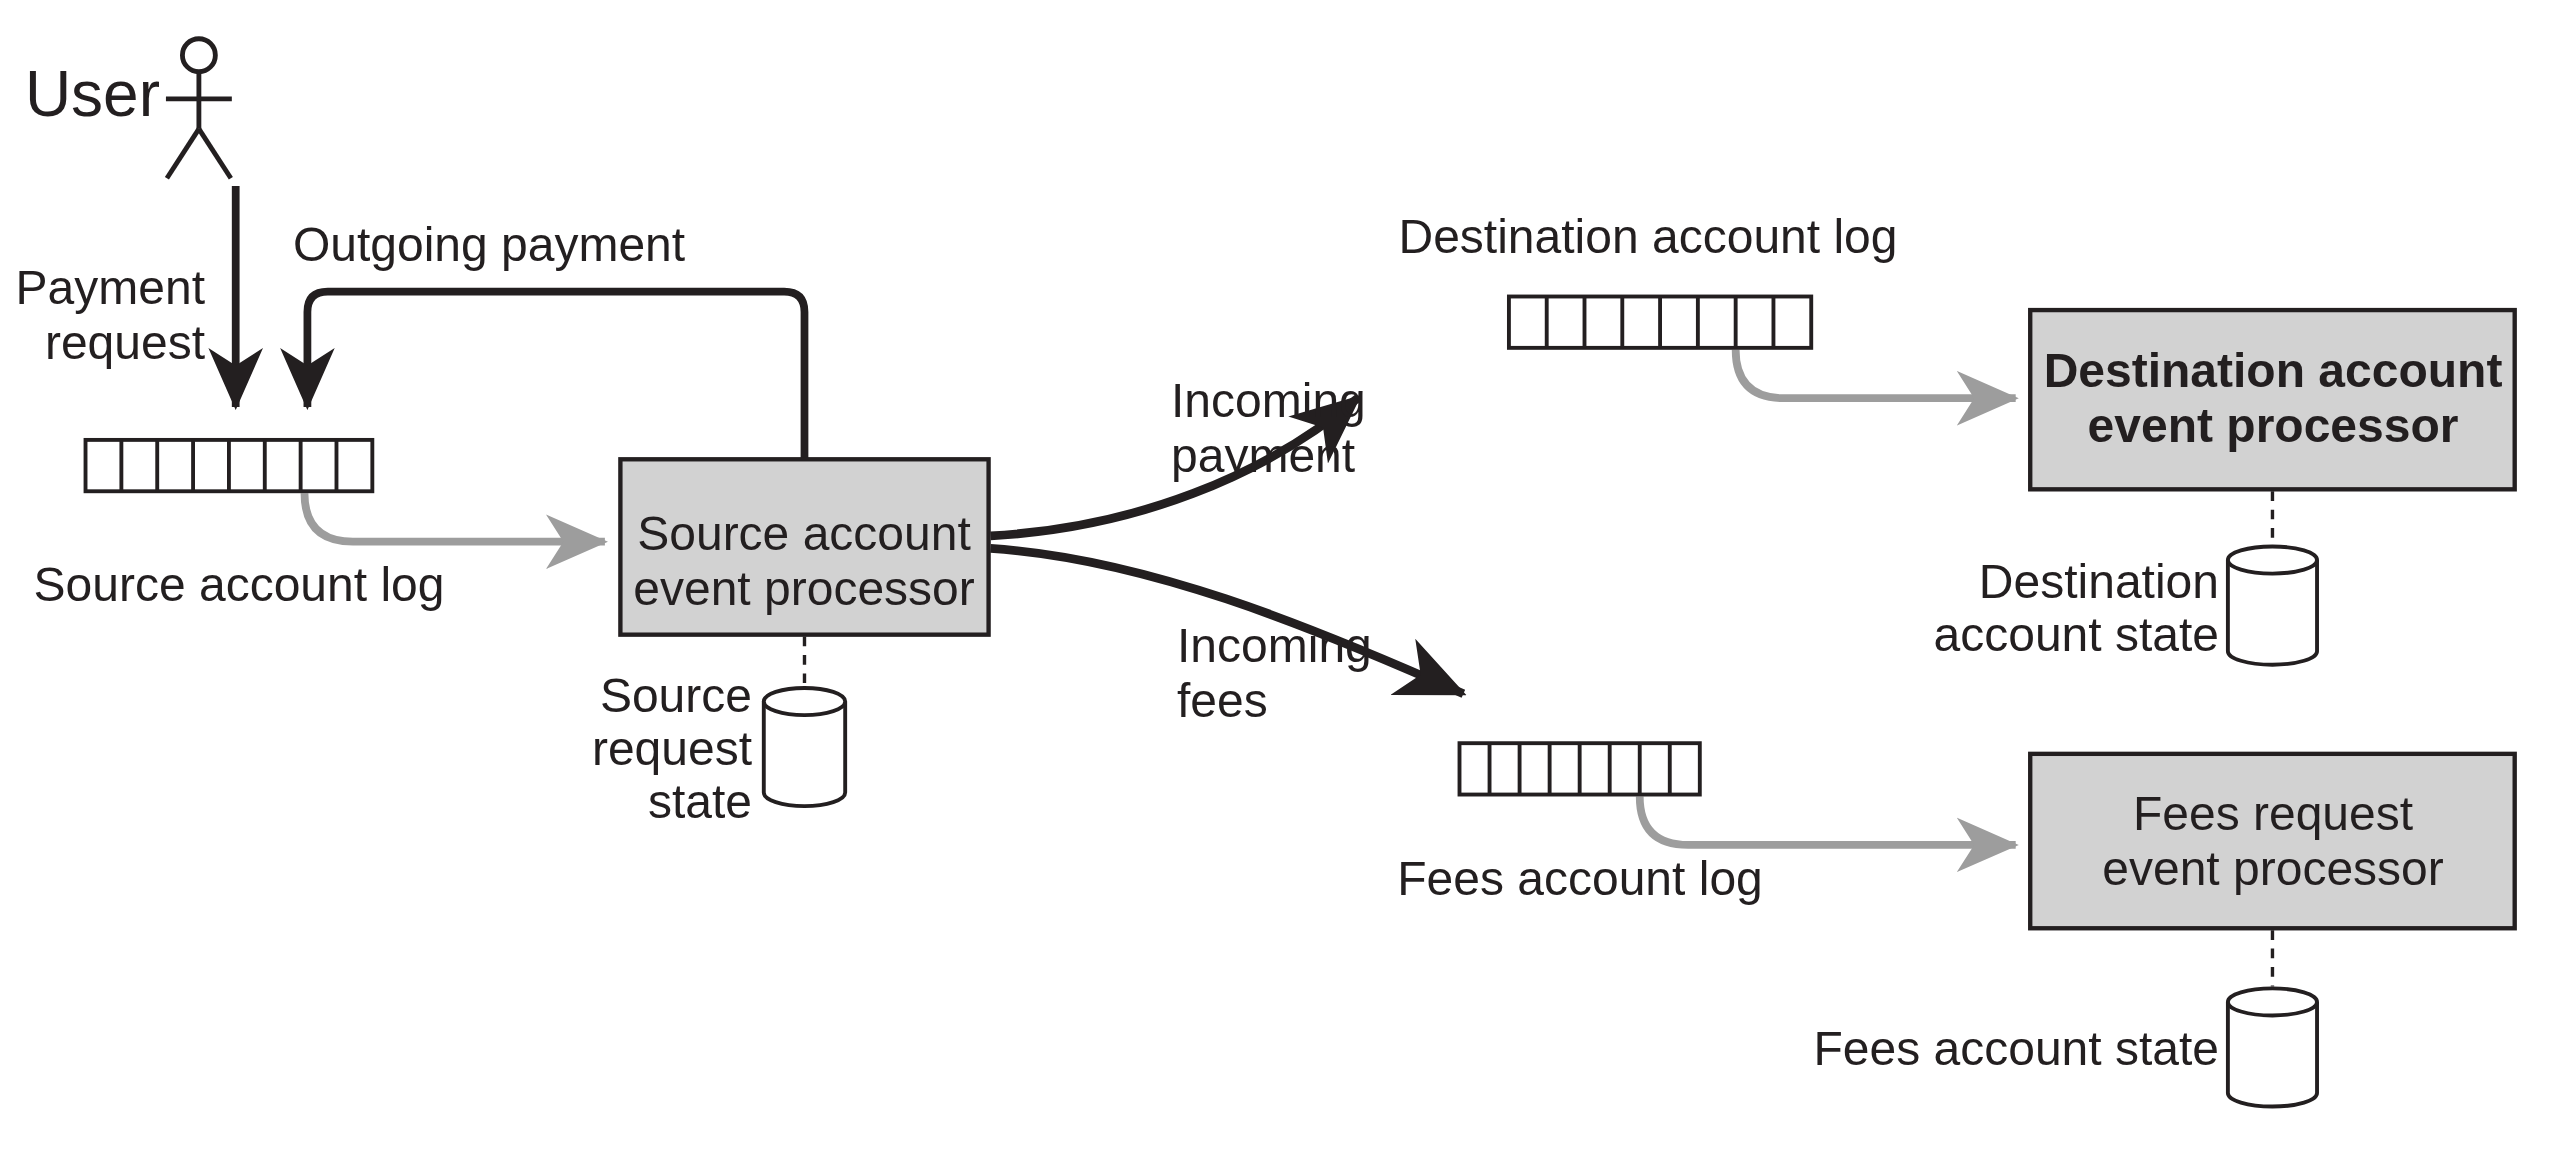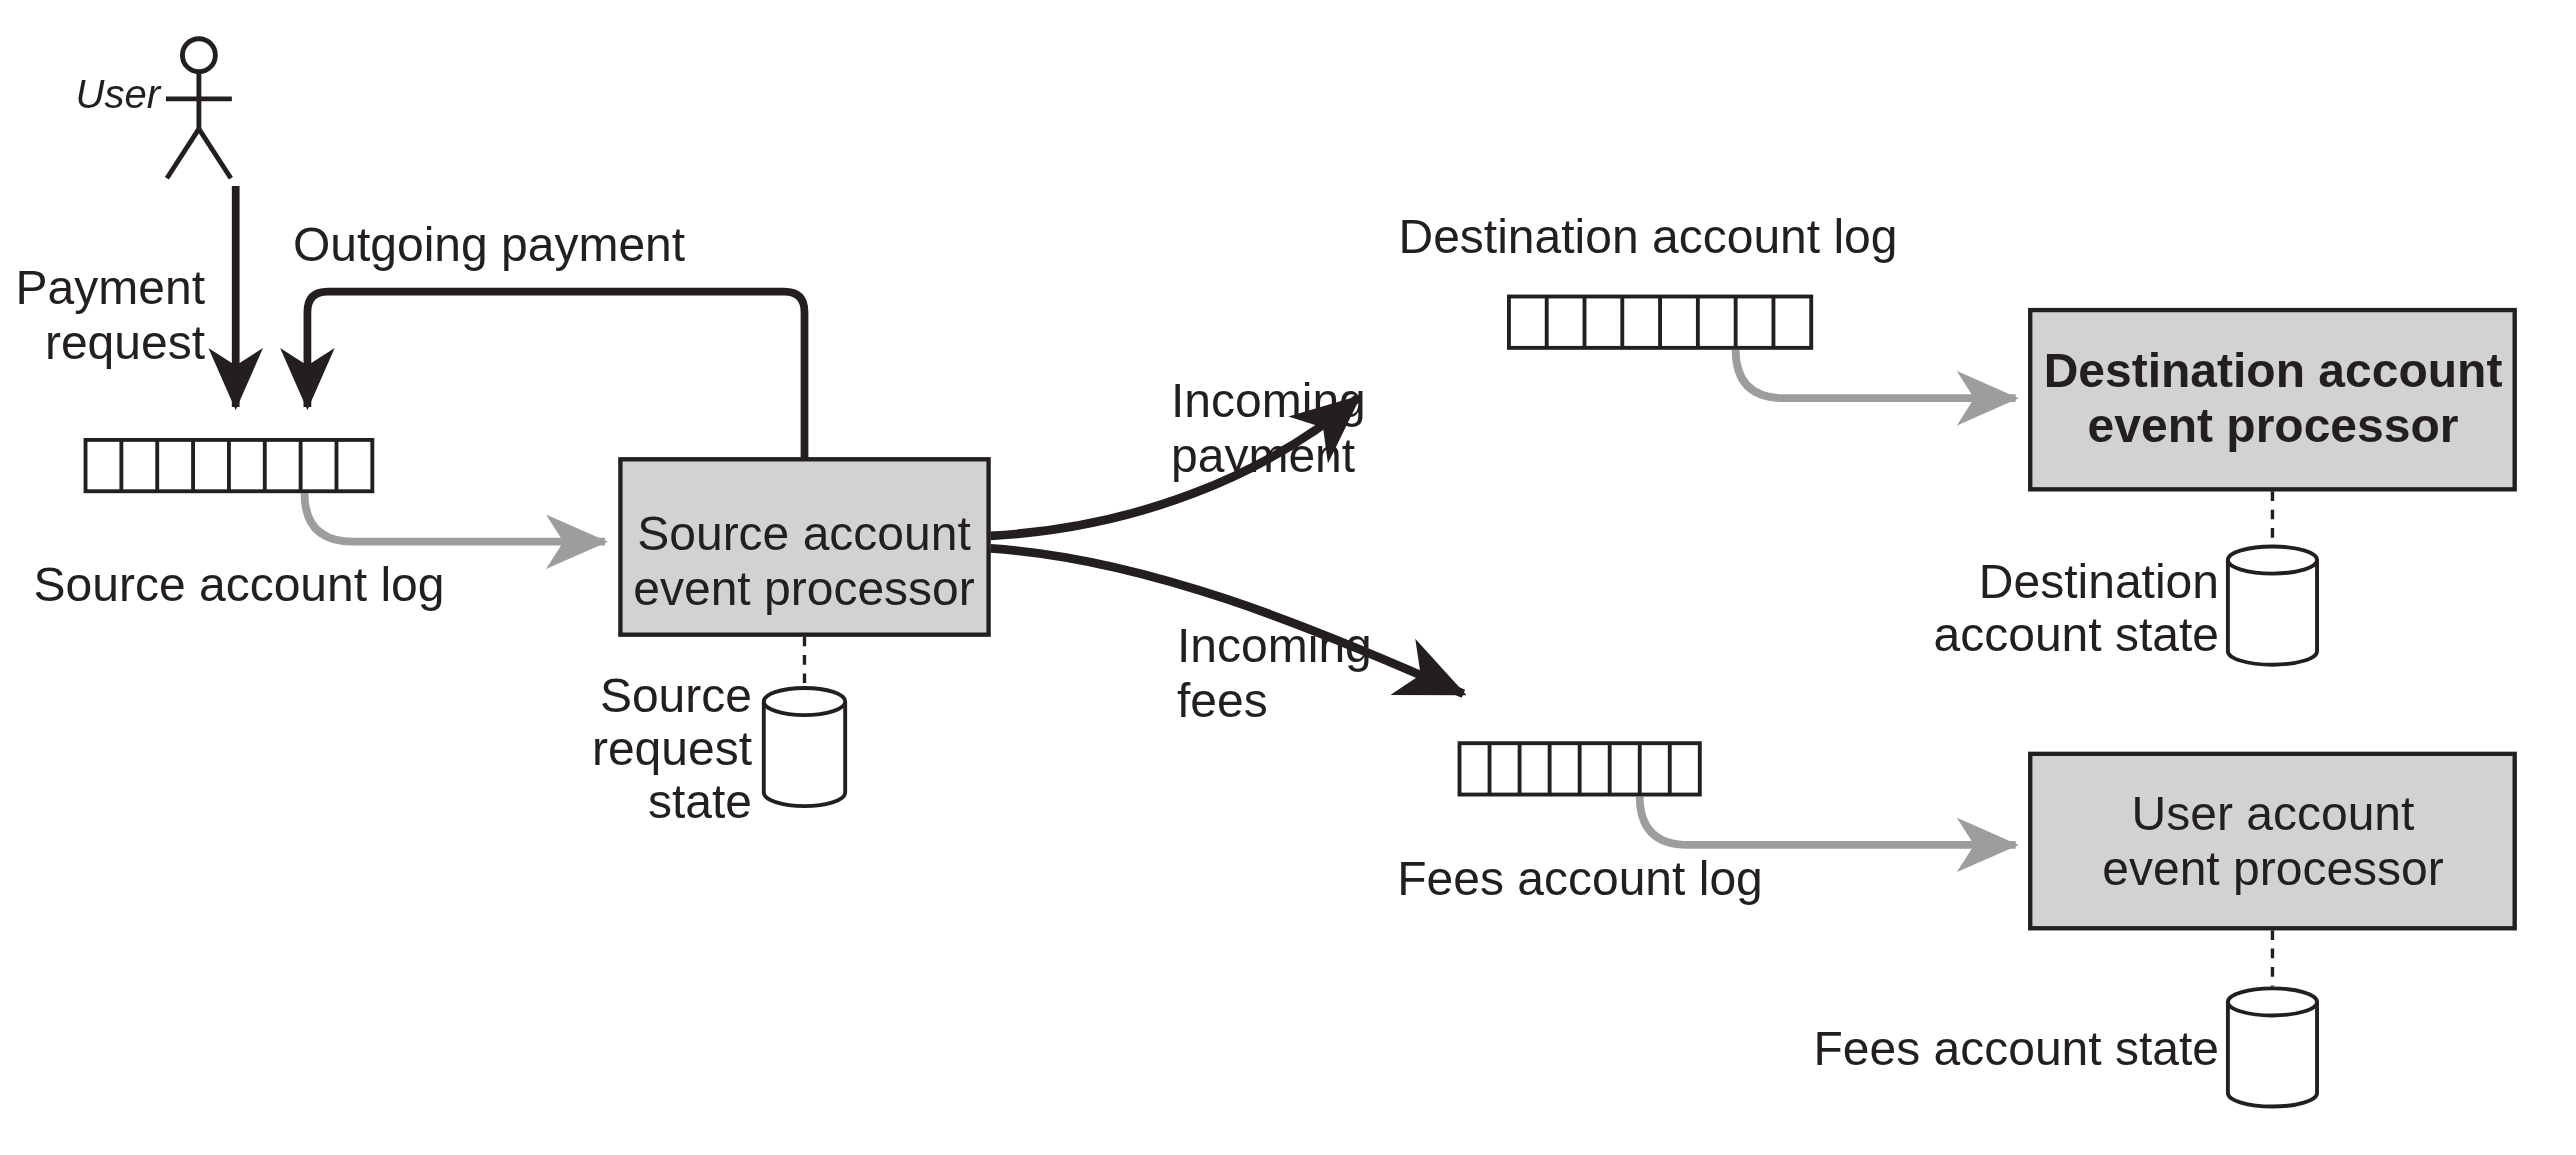--- a/index.html
+++ b/index.html
@@ -17,21 +17,21 @@
     position: absolute;
     font-size: 48px;
     line-height: 55px;
     color: #231f20;
     white-space: nowrap;
   }
   .center { transform: translate(-50%, -50%); text-align: center; }
   .right  { transform: translate(-100%, -50%); text-align: right; }
   .left   { transform: translate(0, -50%); text-align: left; }
   .lh55 { line-height: 53px; }
-  .fs62 { font-size: 40px; font-style: italic; }
+  .fs62 { font-size: 64px; }
   .ln { display: block; }
 </style>
 </head>
 <body>
 
 <div id="canvas">
 
   <svg id="gfx" viewBox="0 0 2658 1192">
     <defs>
       <marker id="ah-black" viewBox="0 0 10 10" refX="9.5" refY="5" markerWidth="8" markerHeight="8" orient="auto-start-reverse">
@@ -159,20 +159,20 @@
   </div>
 
   <div class="label center" style="left:1580px; top:878px;">Fees account log</div>
 
   <div class="label right lh55" style="left:2219px; top:608px;">
     <span class="ln">Destination</span>
     <span class="ln">account state</span>
   </div>
 
   <div class="label center" style="left:2273px; top:841px;">
-    <span class="ln">User account</span>
+    <span class="ln">Fees request</span>
     <span class="ln">event processor</span>
   </div>
 
   <div class="label right" style="left:2219px; top:1048px;">Fees account state</div>
 
 </div>
 
 
 </body></html>

